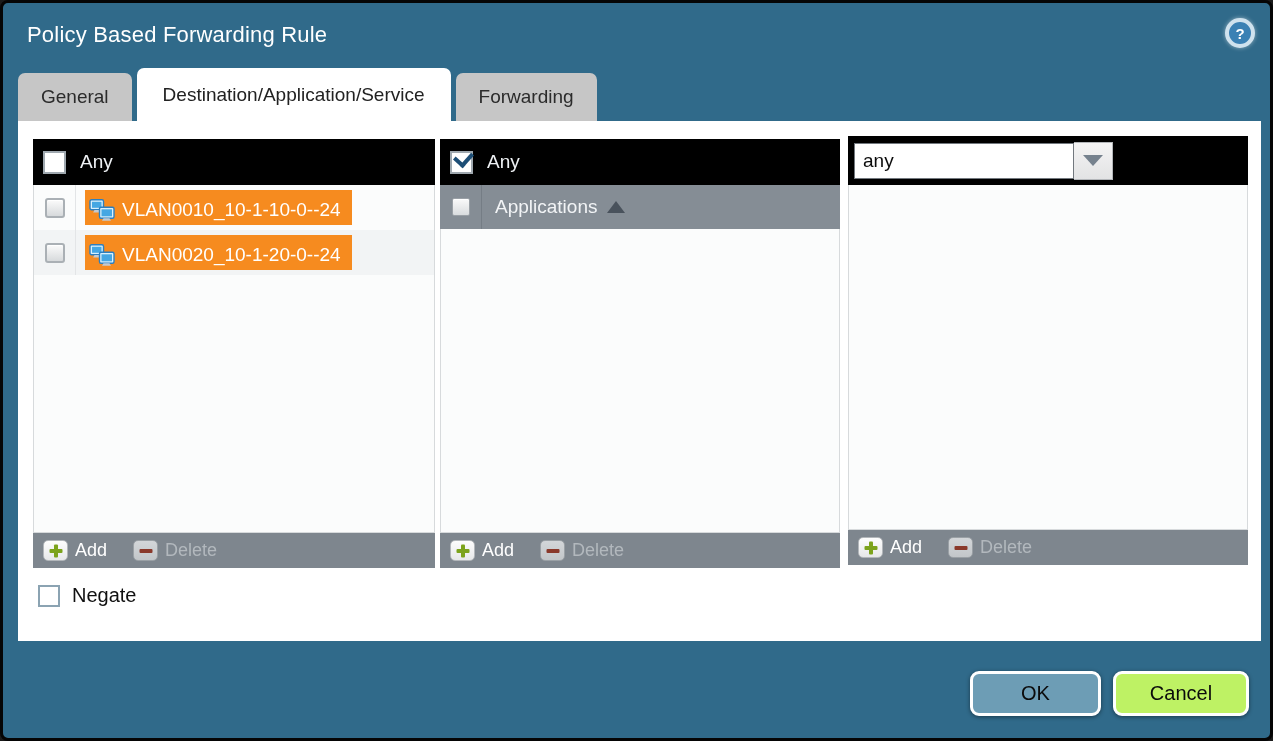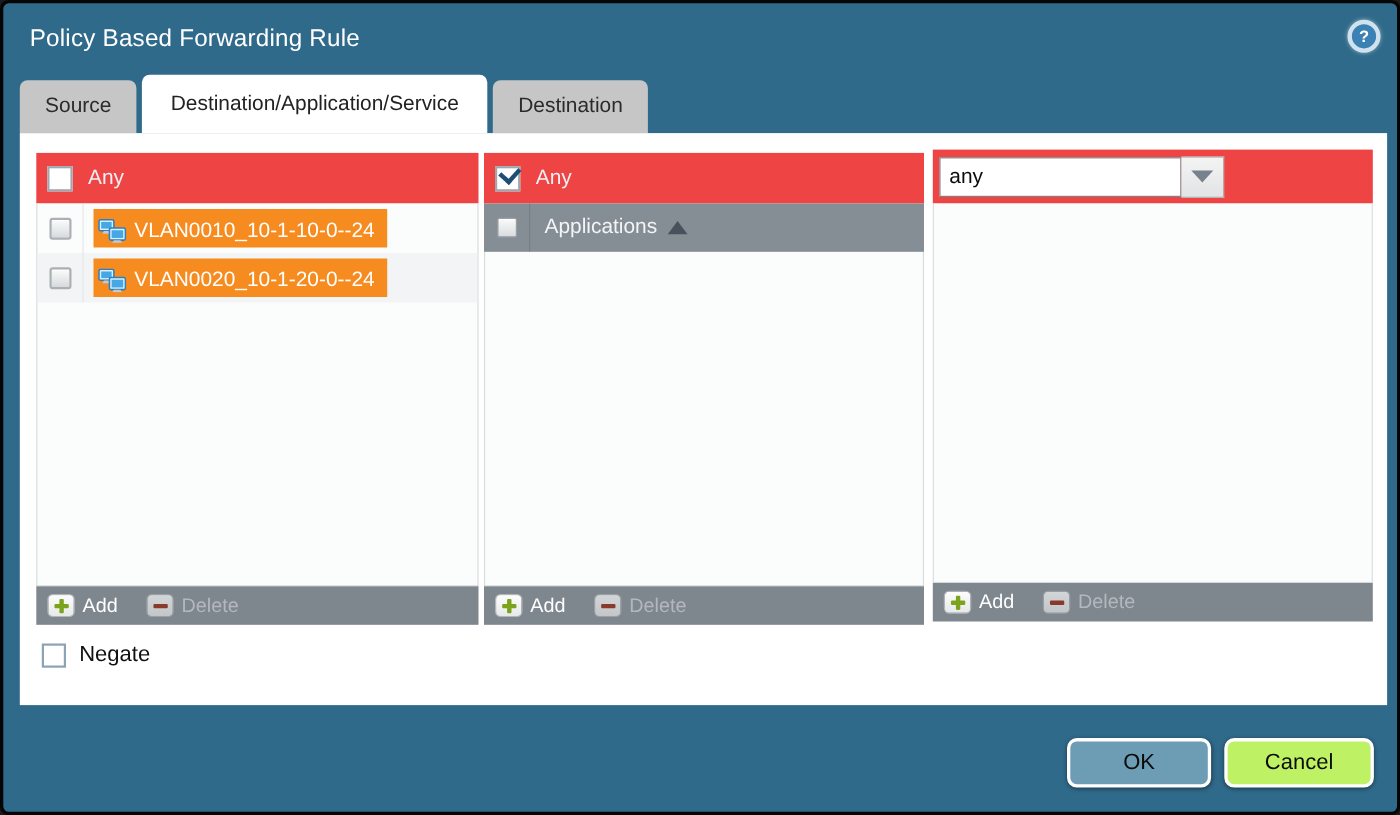--- a/index.html
+++ b/index.html
@@ -10,21 +10,21 @@
     background:#3b81b4;border:4px solid #cfe2ee;box-shadow:0 0 4px rgba(255,255,255,.5);
     color:#fff;font-size:15px;font-weight:bold;display:flex;align-items:center;justify-content:center;cursor:pointer;}
   
   .tabbar{position:absolute;left:15px;top:65px;height:53px;display:flex;align-items:flex-end;}
   .tab{height:48px;background:#c6c6c6;color:#2b2b2b;font-size:19px;display:flex;align-items:center;
     padding:0 23px;margin-right:5px;border-radius:7px 7px 0 0;cursor:pointer;white-space:nowrap;}
   .tab.active{height:53px;background:#ffffff;color:#222;padding:0 26px;}
   
   .content{position:absolute;left:15px;top:118px;width:1243px;height:520px;background:#ffffff;}
   .panel{position:absolute;display:flex;flex-direction:column;height:429px;}
-  .hdr-dark{height:46px;background:#ef4444;display:flex;align-items:center;padding-left:10px;flex:none;}
+  .hdr-dark{height:46px;background:#000000;display:flex;align-items:center;padding-left:10px;flex:none;}
   .hdr-mid{height:44px;background:#858d95;display:flex;align-items:center;flex:none;}
   .hdr-label{color:#eef1f4;font-size:19px;margin-left:14px;}
   .col-label{color:#f2f4f6;font-size:19px;}
   .cbcol{width:41px;display:flex;justify-content:center;align-items:center;align-self:stretch;flex:none;
     border-right:1px solid #757d85;}
   .panel-body .cbcol{border-right:1px solid #e3e5e7;}
   .sort-asc{width:0;height:0;border-left:9px solid transparent;border-right:9px solid transparent;
     border-bottom:12px solid #49525c;margin-left:10px;}
   .panel-body{flex:1;background:#fbfcfc;border:1px solid #d7dadc;border-top:none;overflow:hidden;}
   .lrow{height:45px;display:flex;align-items:center;}
@@ -75,23 +75,23 @@
 </style>
 </head>
 <body>
 
 <div class="dialog">
 
   <div class="title">Policy Based Forwarding Rule</div>
   <div class="help">?</div>
 
   <div class="tabbar">
-    <div class="tab">Source</div>
+    <div class="tab">General</div>
     <div class="tab active">Destination/Application/Service</div>
-    <div class="tab">Destination</div>
+    <div class="tab">Forwarding</div>
   </div>
 
   <div class="content">
 
     <div class="panel" style="left:15px;top:18px;width:402px;">
       <div class="hdr-dark">
         <span class="cb cb-lg"></span>
         <span class="hdr-label">Any</span>
       </div>
       <div class="panel-body">

